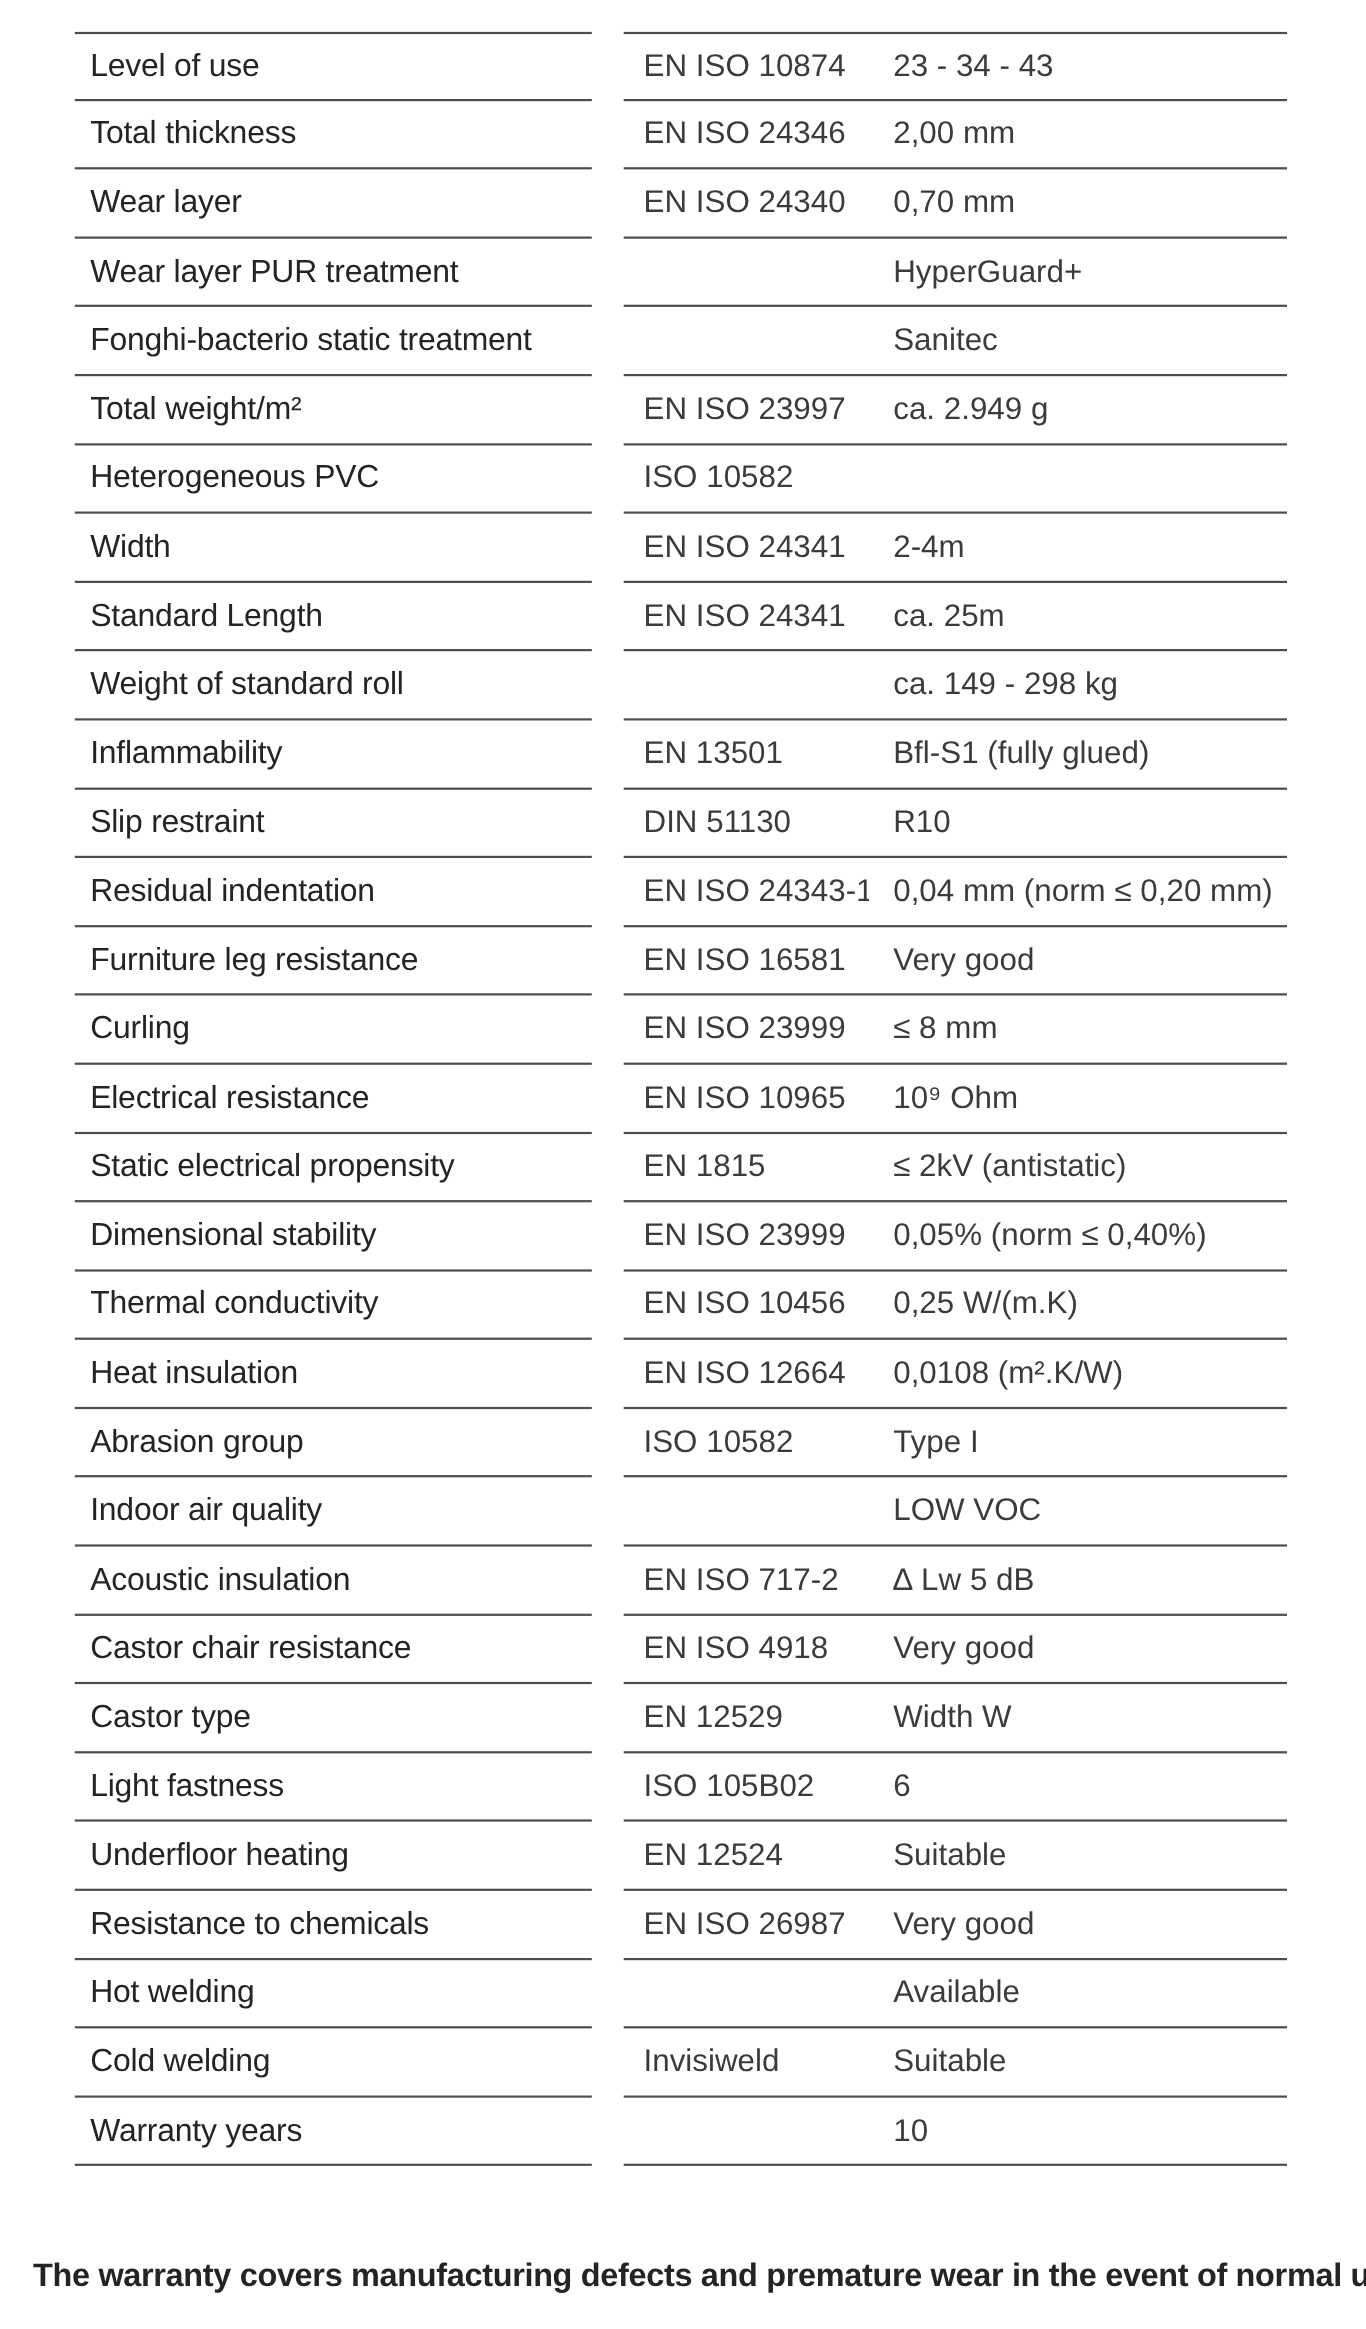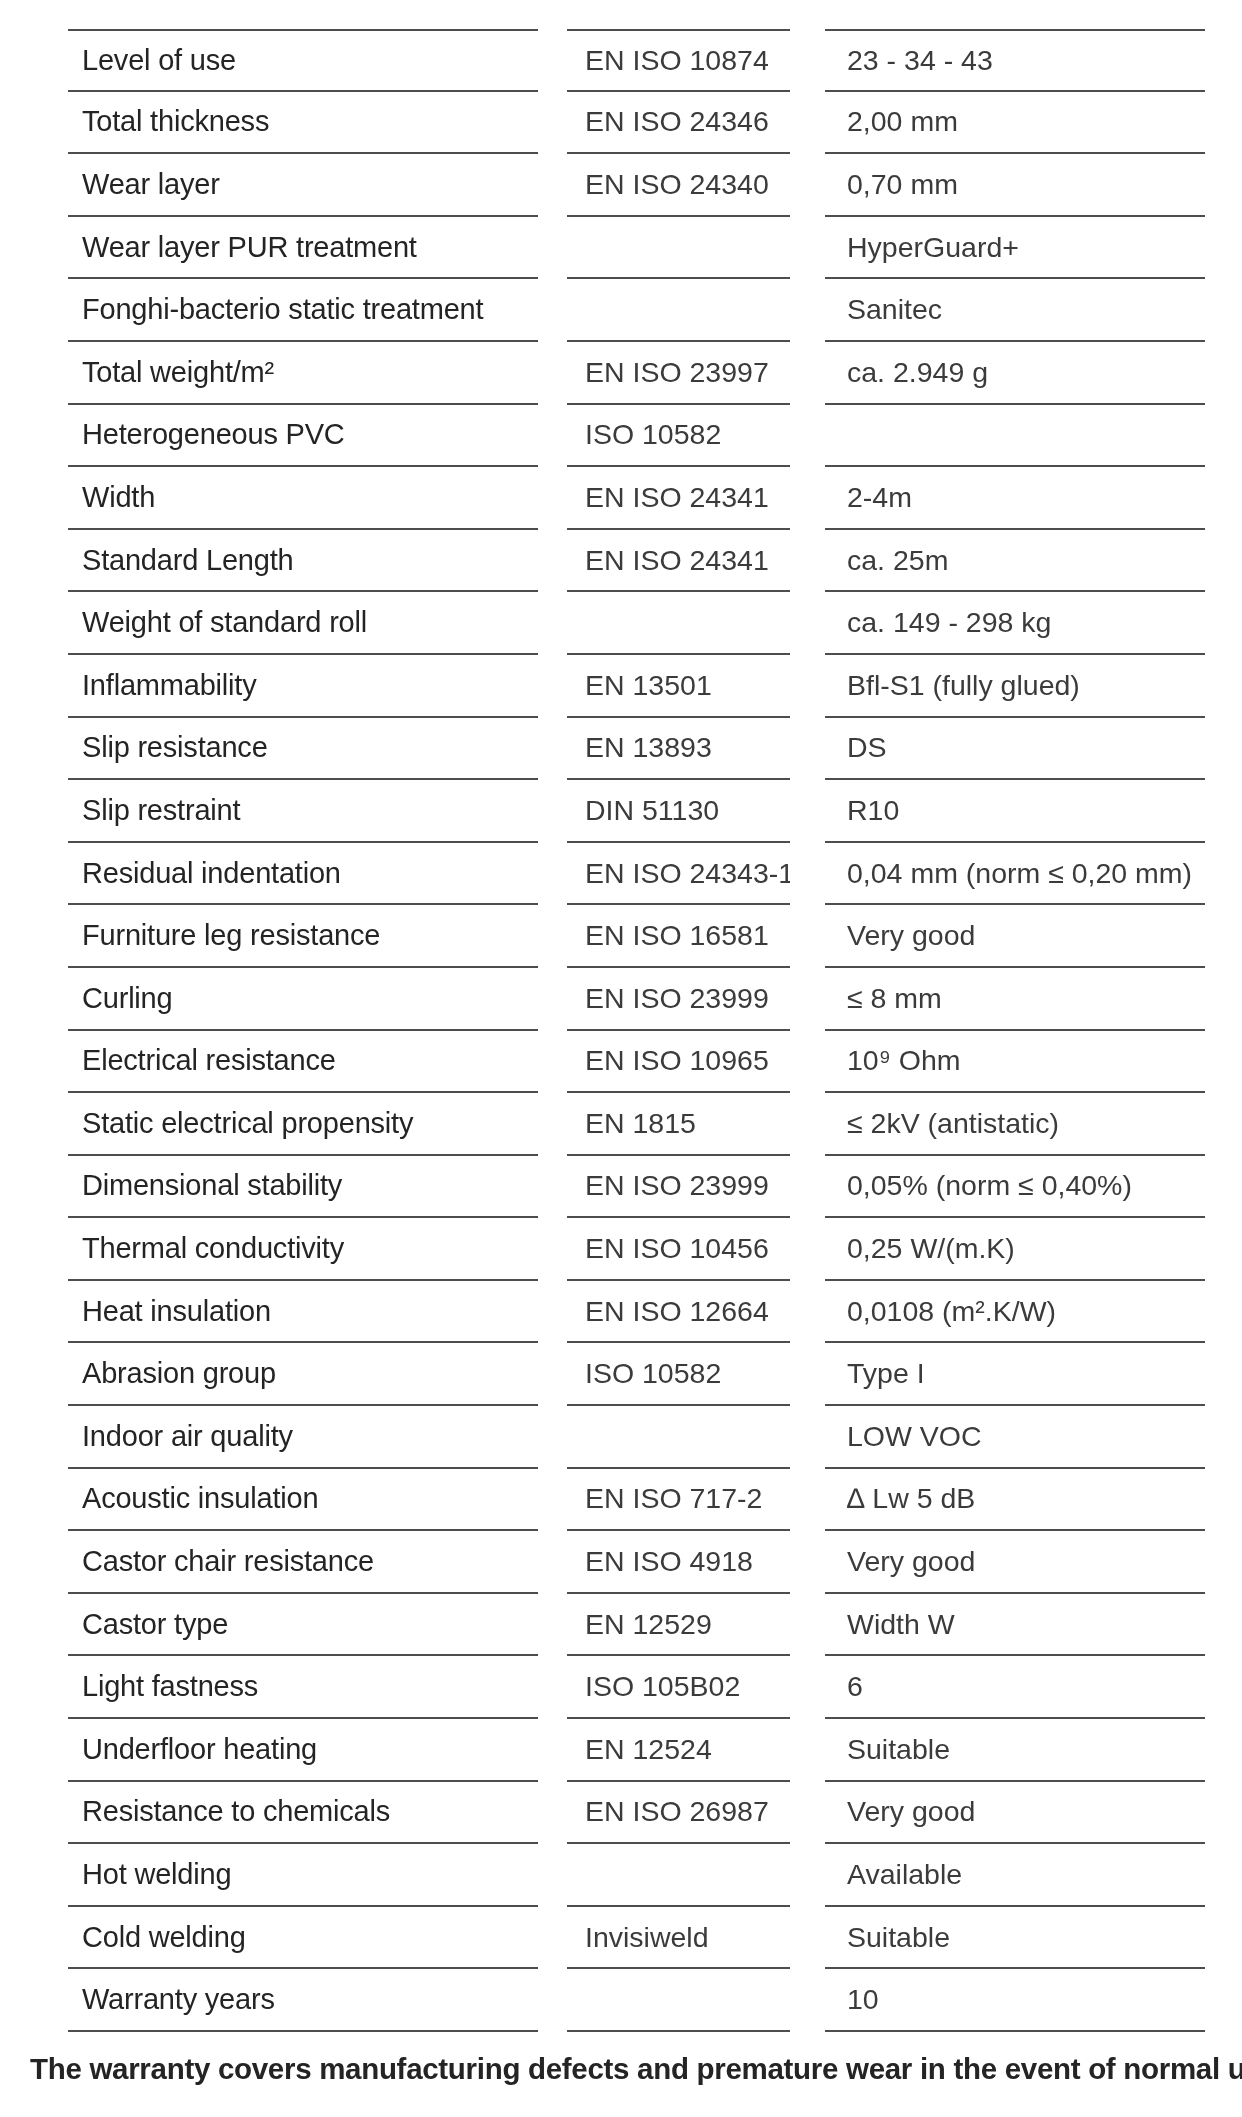--- a/index.html
+++ b/index.html
@@ -42,21 +42,20 @@
     width:470px;
     margin-right:29px;
     padding-left:14px;
     font-weight:400;
     font-size:29px;
     letter-spacing:-0.2px;
     color:var(--text);
   }
   .cell-standard{
     width:223px;
-    margin-right:35px;
     padding-left:18px;
     font-weight:400;
     font-size:28.5px;
     color:var(--value-text);
   }
   .cell-value{
     width:380px;
     padding-left:22px;
     font-weight:400;
     font-size:28.5px;
@@ -137,25 +136,20 @@
     <div class="cell cell-standard"></div>
     <div class="cell cell-value">ca. 149 - 298 kg</div>
   </div>
 
   <div class="spec-row">
     <div class="cell cell-property">Inflammability</div>
     <div class="cell cell-standard">EN 13501</div>
     <div class="cell cell-value">Bfl-S1 (fully glued)</div>
   </div>
 
-  <div class="spec-row">
-    <div class="cell cell-property">Slip resistance</div>
-    <div class="cell cell-standard">EN 13893</div>
-    <div class="cell cell-value">DS</div>
-  </div>
 
   <div class="spec-row">
     <div class="cell cell-property">Slip restraint</div>
     <div class="cell cell-standard">DIN 51130</div>
     <div class="cell cell-value">R10</div>
   </div>
 
   <div class="spec-row">
     <div class="cell cell-property">Residual indentation</div>
     <div class="cell cell-standard">EN ISO 24343-1</div>

